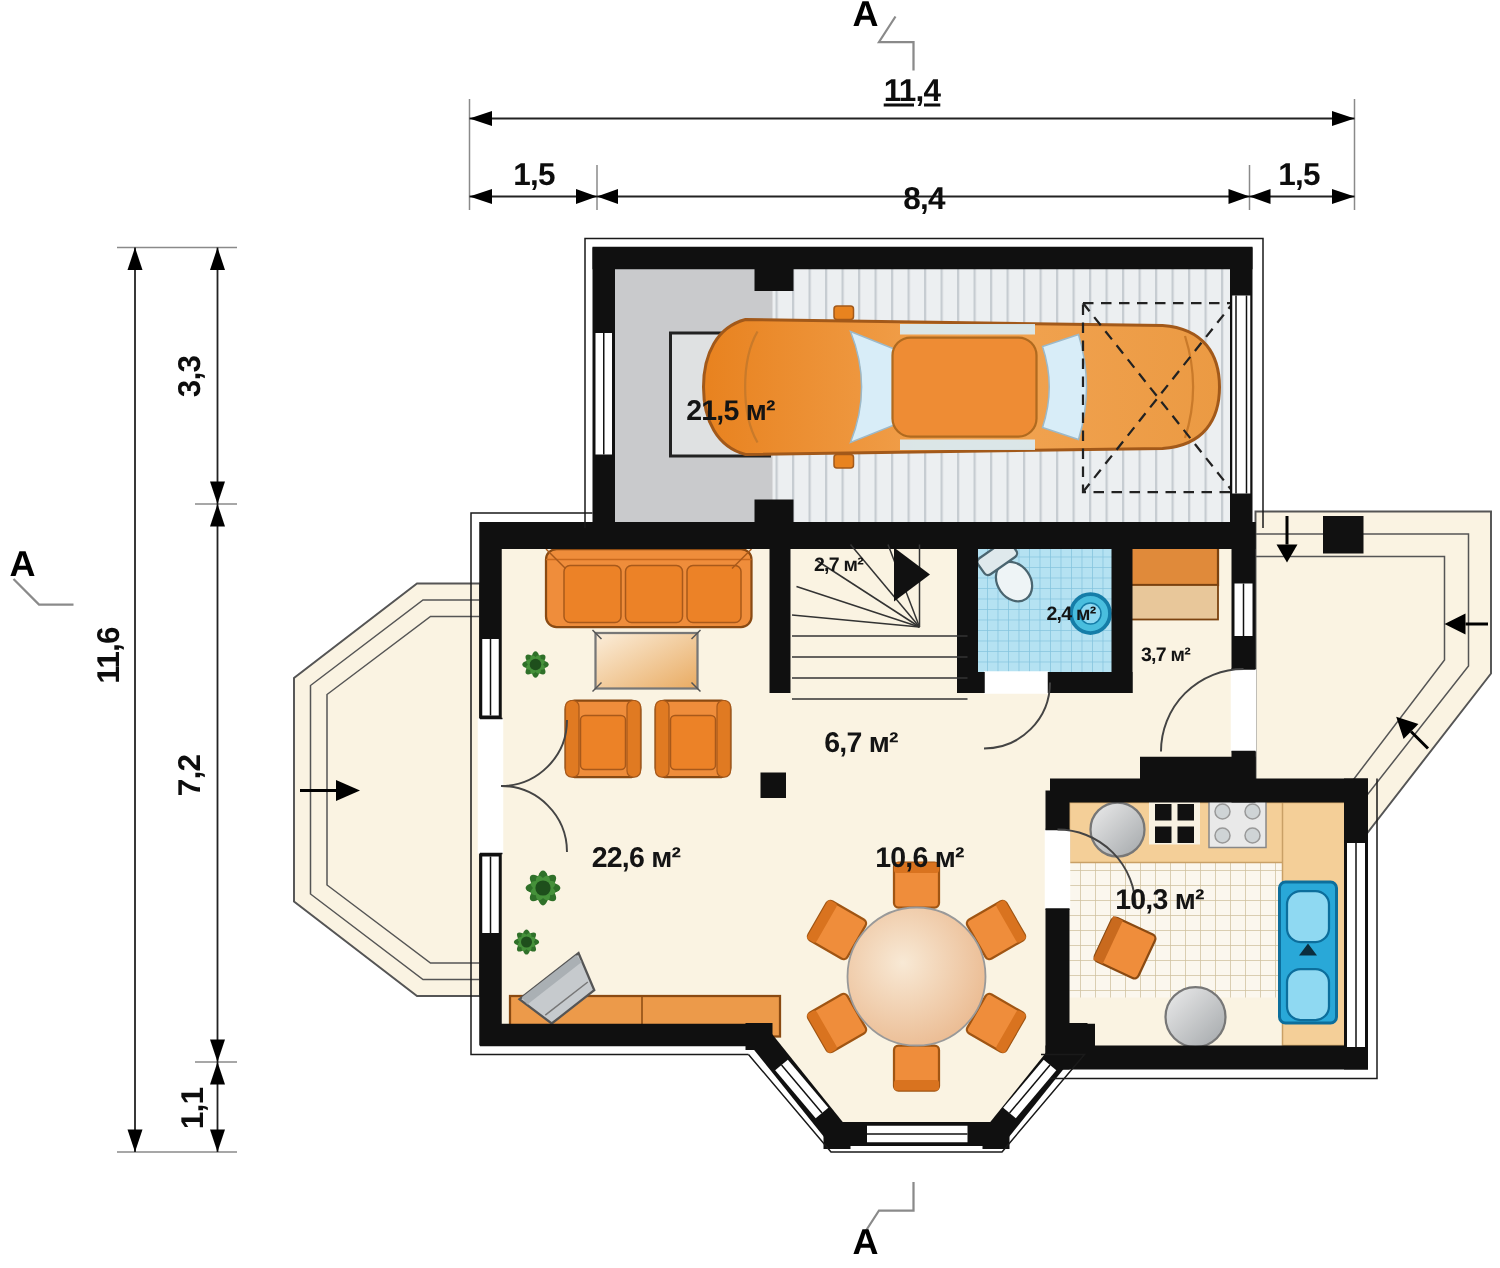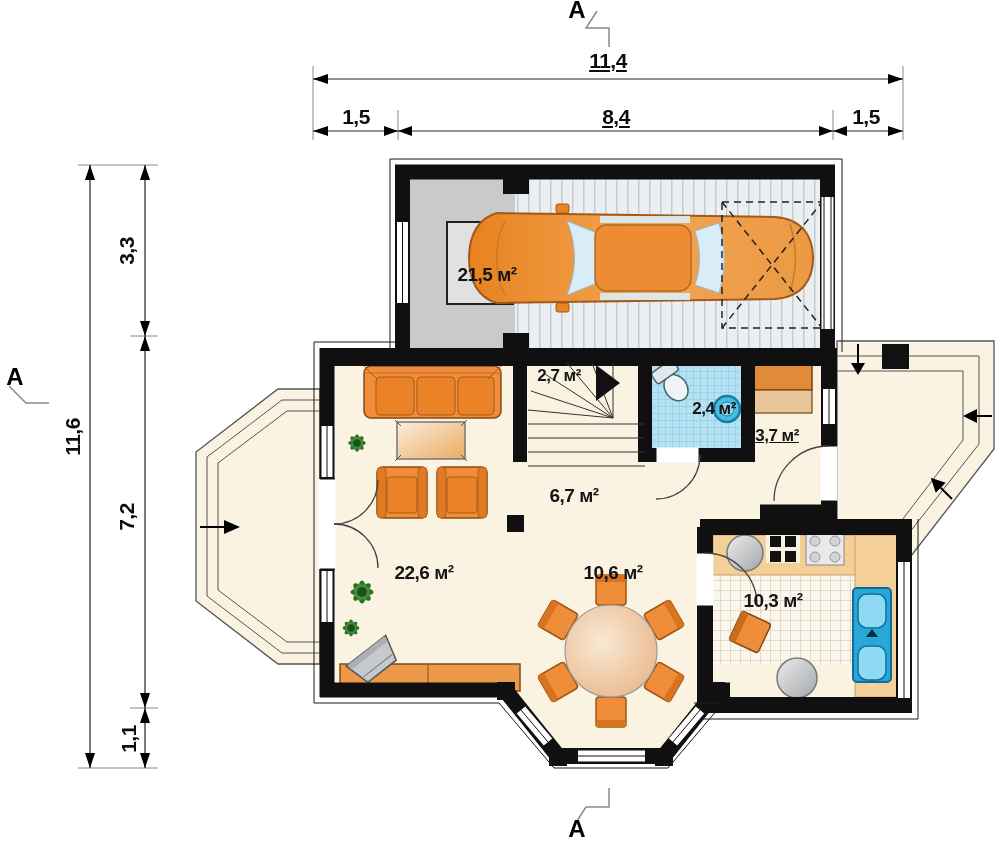--- a/index.html
+++ b/index.html
@@ -1,21 +1,21 @@
 <!DOCTYPE html>
 <html><head>
 <meta charset="utf-8">
 <style>
   html,body{margin:0;padding:0;background:#ffffff;}
   #canvas{position:relative;width:1000px;height:845px;background:#ffffff;overflow:hidden;
           font-family:"Liberation Sans", sans-serif;}
   #plan-svg{position:absolute;left:0;top:0;}
   .lbl{position:absolute;transform:translate(-50%,-50%);font-weight:bold;font-size:19px;
        color:#141414;white-space:nowrap;letter-spacing:-0.5px;}
-  .lbl.small{font-size:17px;}
+  .lbl.small{font-size:13px;}
   .dim{position:absolute;transform:translate(-50%,-50%);font-weight:bold;font-size:21px;
        color:#0d0d0d;white-space:nowrap;letter-spacing:-0.5px;}
   .dim.rot{transform:translate(-50%,-50%) rotate(-90deg);}
   .marker{position:absolute;transform:translate(-50%,-50%);font-weight:800;font-size:24px;color:#000;}
 </style>
 </head>
 <body>
 
 <div id="canvas">
 
@@ -360,30 +360,30 @@
     <path d="M9,386 L26,403 L49,403"></path>
   </g>
 </svg>
 
 <div class="marker" style="left:577px;top:10px;">А</div>
 <div class="marker" style="left:577px;top:829px;">А</div>
 <div class="marker" style="left:15px;top:377px;">А</div>
 
 <div class="dim" style="left:608px;top:61px;text-decoration:underline;">11,4</div>
 <div class="dim" style="left:356px;top:117px;">1,5</div>
-<div class="dim" style="left:616px;top:117px;text-decoration:underline;">8,4</div>
+<div class="dim" style="left:616px;top:133px;">8,4</div>
 <div class="dim" style="left:866px;top:117px;">1,5</div>
 
 <div class="dim rot" style="left:73px;top:437px;">11,6</div>
 <div class="dim rot" style="left:127px;top:251px;">3,3</div>
 <div class="dim rot" style="left:127px;top:517px;">7,2</div>
 <div class="dim rot" style="left:129px;top:739px;">1,1</div>
 
 <div class="lbl" style="left:487px;top:263px;margin-top:12px;">21,5 м²</div>
 <div class="lbl small" style="left:559px;top:376px;">2,7 м²</div>
 <div class="lbl small" style="left:686px;top:409px;margin-left:28px;">2,4 м²</div>
-<div class="lbl small" style="left:777px;top:436px;text-decoration:underline;">3,7 м²</div>
+<div class="lbl small" style="left:777px;top:436px;">3,7 м²</div>
 <div class="lbl" style="left:574px;top:496px;">6,7 м²</div>
 <div class="lbl" style="left:424px;top:573px;text-align:center;">22,6 м²</div>
 <div class="lbl" style="left:613px;top:573px;">10,6 м²</div>
 <div class="lbl" style="left:773px;top:601px;">10,3 м²</div>
 
 </div>
 
 </body></html>

